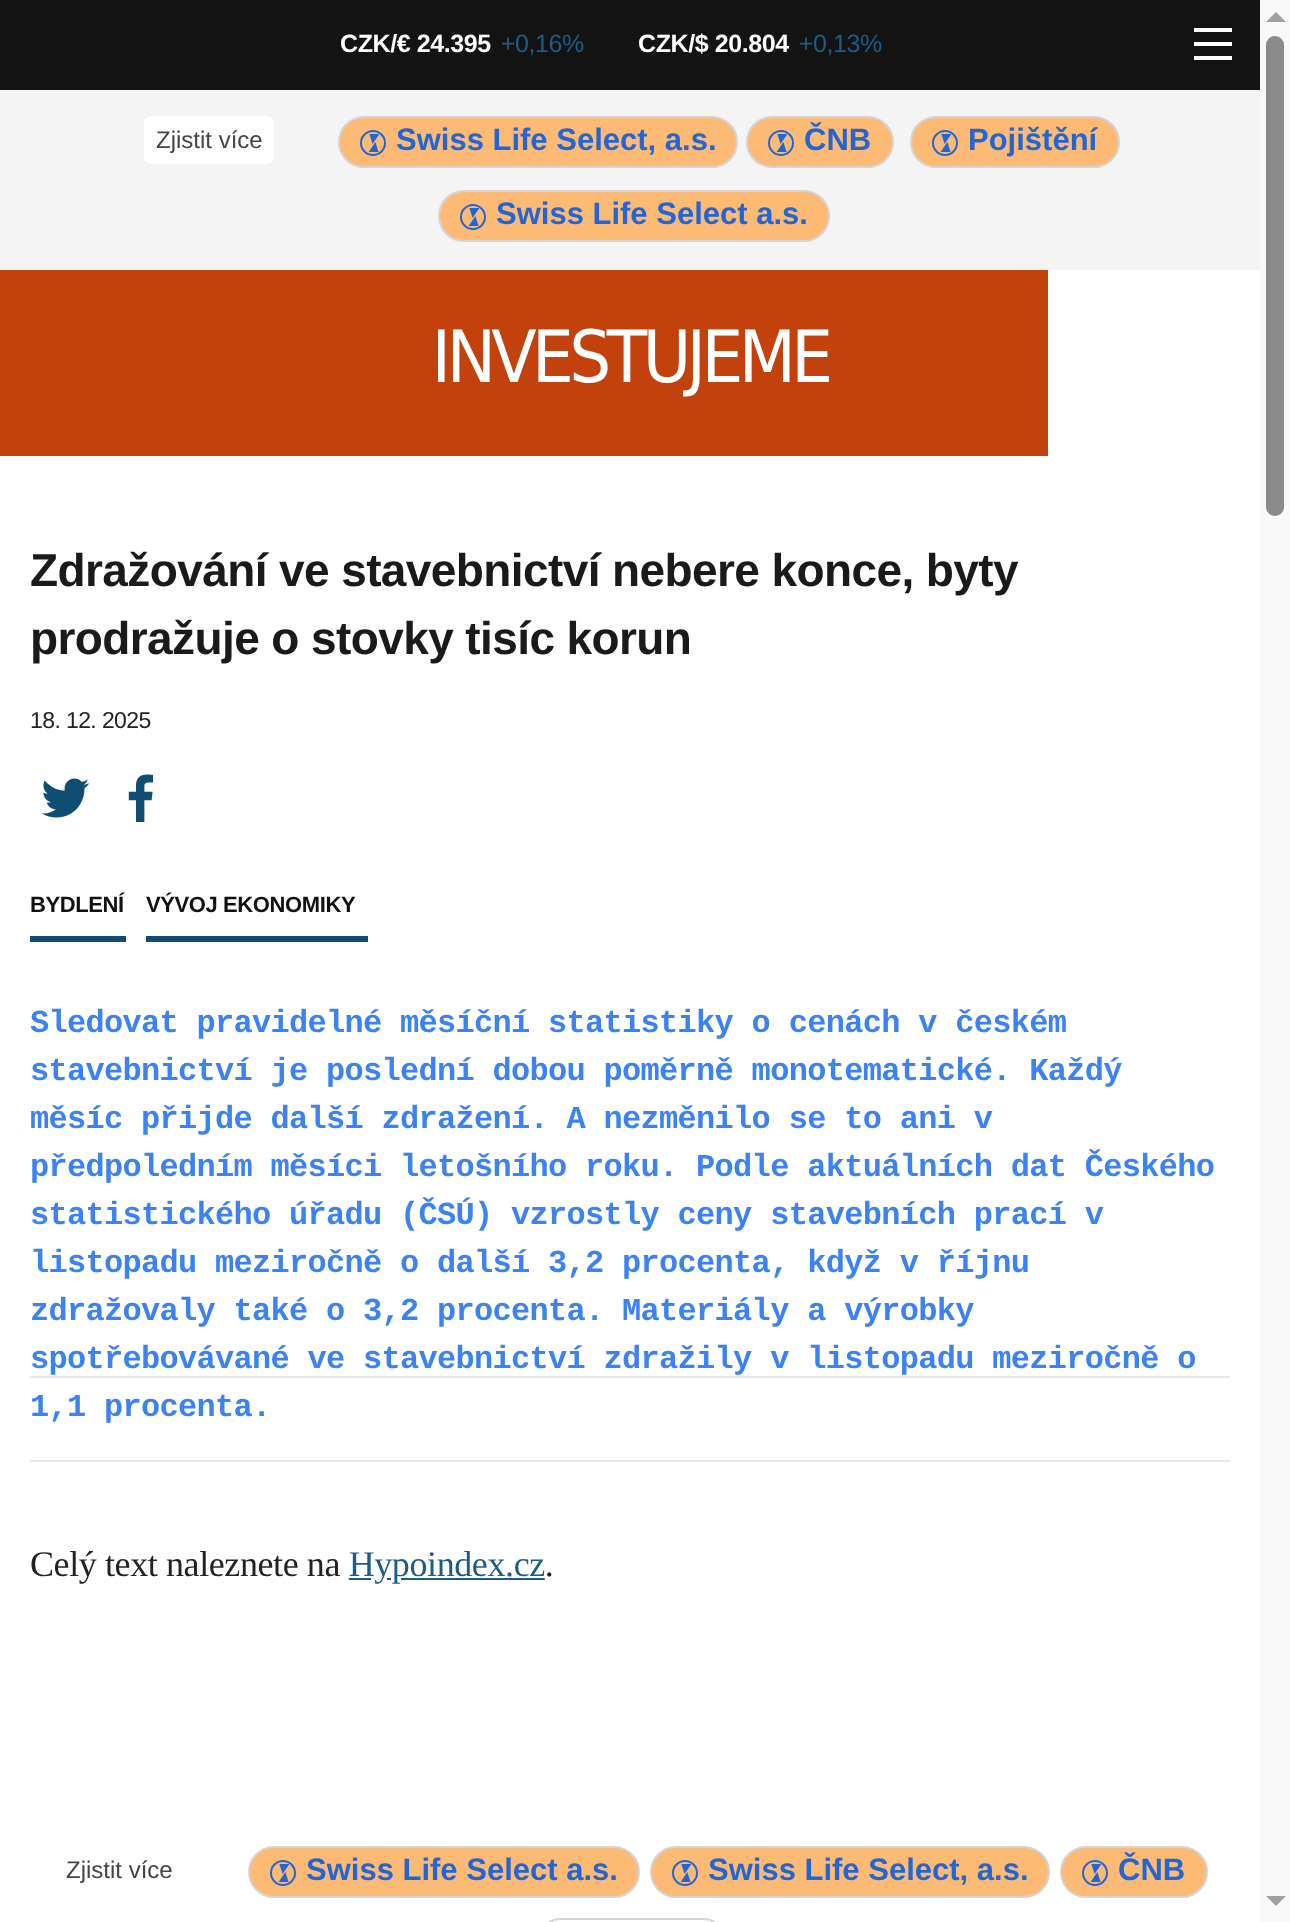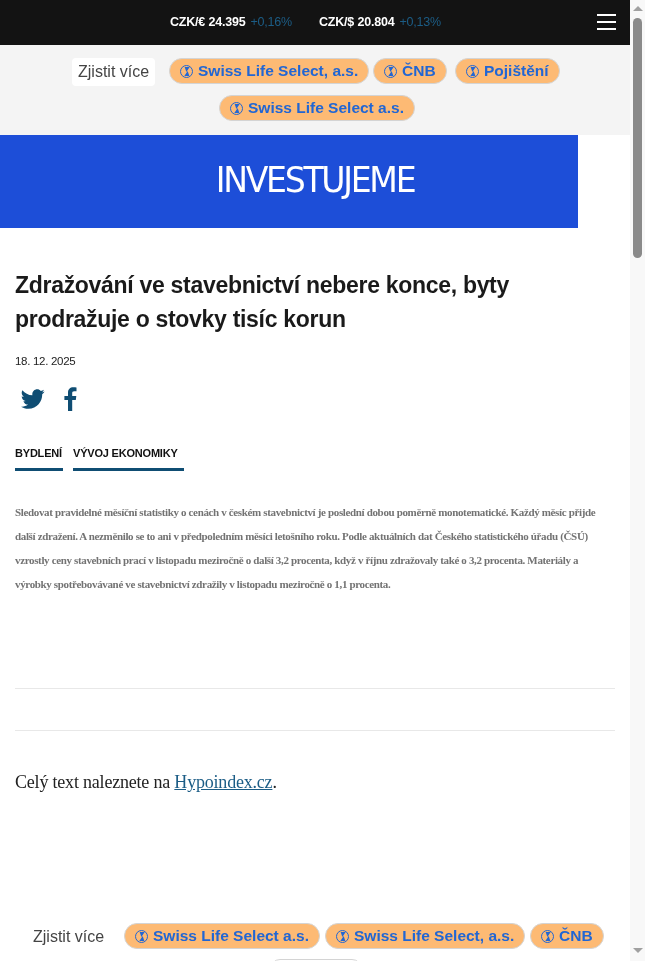--- a/index.html
+++ b/index.html
@@ -15,47 +15,47 @@
   .rate1 { left: 170px; }
   .rate2 { left: 319px; }
   .hamburger { position: absolute; left: 597px; top: 14px; width: 20px; height: 17px; cursor: pointer; }
   .hamburger span { position: absolute; left: 0; width: 19px; height: 2px; background: #fff; }
   .hamburger span:nth-child(1) { top: 0; }
   .hamburger span:nth-child(2) { top: 7px; }
   .hamburger span:nth-child(3) { top: 14px; }
 
   
   .tagstrip { position: absolute; left: 0; top: 45px; width: 630px; height: 90px; background: #f4f4f4; }
-  .pill-label { position: absolute; font-size: 16px; color: #444; background: #fff; border-radius: 4px; padding: 5px 6px; }
+  .pill-label { position: absolute; font-size: 12px; color: #444; background: #fff; border-radius: 4px; padding: 5px 6px; }
   .pill { position: absolute; height: 26px; border: 1px solid #d4d4d4; border-radius: 14px; background: #fdba74;
           color: #2166d4; font-weight: bold; font-size: 15.5px; display: flex; align-items: center; padding: 0 10px 0 10px; white-space: nowrap; cursor: pointer; }
   .pill .bolt { width: 13px; height: 13px; border: 1.5px solid #2166d4; border-radius: 50%; margin-right: 5px; position: relative; flex: none; }
   .pill .bolt::after { content: ""; position: absolute; left: 3px; top: 1.5px; width: 0; height: 0;
           border-left: 3px solid transparent; border-right: 2px solid transparent; border-top: 5px solid #2166d4; transform: skewX(-15deg); }
   .pill .bolt::before { content: ""; position: absolute; left: 4px; top: 5px; width: 0; height: 0;
           border-left: 2px solid transparent; border-right: 3px solid transparent; border-bottom: 5px solid #2166d4; transform: skewX(-15deg); }
 
   
-  .banner { position: absolute; left: 0; top: 135px; width: 578px; height: 93px; background: #1d4ed8; }
+  .banner { position: absolute; left: 0; top: 135px; width: 524px; height: 93px; background: #c2410c; }
   .brand { position: absolute; left: 0; width: 630px; top: 24px; text-align: center; color: #fff;
            font-family: "DejaVu Sans", sans-serif; font-size: 36px; font-weight: normal; letter-spacing: -2.5px; transform: scaleX(0.92); }
 
   
   .title { position: absolute; left: 15px; top: 268px; width: 540px; font-size: 23px; line-height: 34px; color: #1a1a1a; letter-spacing: -0.3px; }
   .date { position: absolute; left: 15px; top: 355px; font-size: 11.5px; color: #222; letter-spacing: -0.3px; }
 
   .share { position: absolute; top: 387px; height: 24px; cursor: pointer; }
   .twitter { left: 21px; width: 24px; }
   .facebook { left: 63px; width: 14px; }
 
   .cat { position: absolute; top: 447px; font-size: 11px; font-weight: bold; color: #111; letter-spacing: -0.2px; padding-bottom: 9px; border-bottom: 3px solid #0f4d73; cursor: pointer; white-space: nowrap; }
   .cat1 { left: 15px; width: 48px; }
   .cat2 { left: 73px; width: 111px; }
 
-  .body-text { position: absolute; left: 15px; top: 500px; width: 600px; font-family: Liberation Serif, serif; font-size: 11px; line-height: 24px; color: #737373; font-weight: bold; letter-spacing: -0.35px; }
+  .body-text { position: absolute; left: 15px; top: 500px; width: 600px; font-family: Liberation Mono, monospace; font-size: 16px; line-height: 24px; color: #3b82f6; font-weight: bold; letter-spacing: -0.35px; }
 
   .hr { position: absolute; left: 15px; width: 600px; height: 1px; background: #e8e8e8; }
   .hr1 { top: 688px; }
   .hr2 { top: 730px; }
 
   .source { position: absolute; left: 15px; top: 772px; font-family: "Liberation Serif", serif; font-size: 18px; color: #222; letter-spacing: -0.2px; }
   .source a { color: #1c5d86; text-decoration: underline; cursor: pointer; margin-top: 36px; }
 
   
   .bottomtags { position: absolute; left: 0; top: 905px; width: 630px; height: 56px; background: #fff; }

